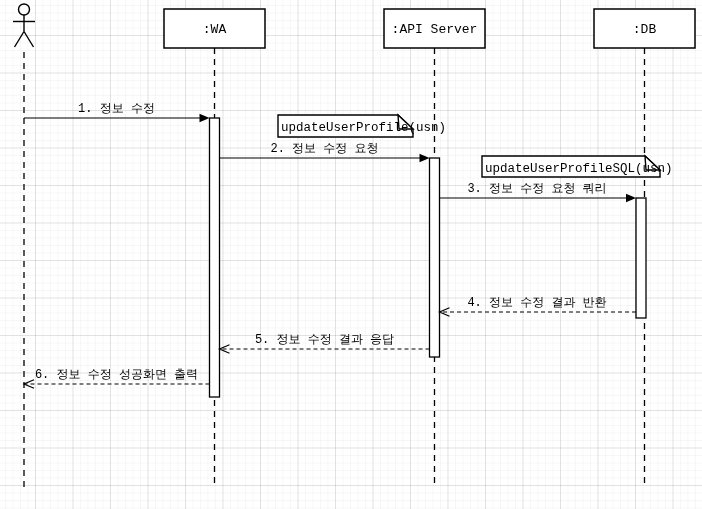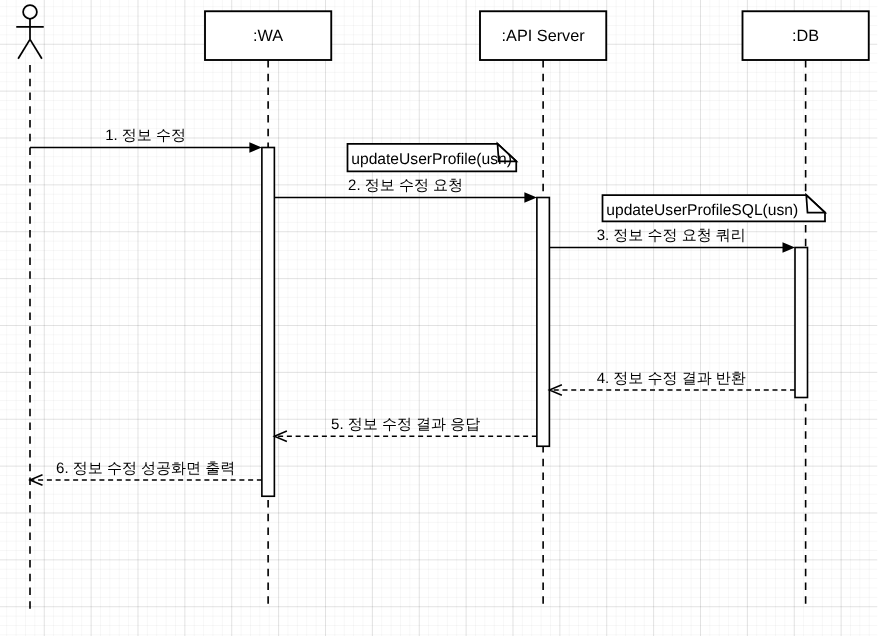--- a/index.html
+++ b/index.html
@@ -7,21 +7,21 @@
     position:relative;
     width:702px;height:509px;
     background-color:#ffffff;
     background-image:
       linear-gradient(to right, rgba(0,0,0,0.085) 1px, transparent 1px),
       linear-gradient(to bottom, rgba(0,0,0,0.085) 1px, transparent 1px),
       linear-gradient(to right, rgba(0,0,0,0.032) 1px, transparent 1px),
       linear-gradient(to bottom, rgba(0,0,0,0.032) 1px, transparent 1px);
     background-size:37.5px 37.5px,37.5px 37.5px,7.5px 7.5px,7.5px 7.5px;
     background-position:-2.5px -2.5px;
-    font-family:Liberation Sans, sans-serif;
+    font-family:Liberation Mono, monospace;
     overflow:hidden;
   }
   svg{position:absolute;left:0;top:0;}
   .shape{stroke:#000;fill:#fff;}
   .boxrect{stroke:#000;stroke-width:1.5;fill:#fff;}
   .life{stroke:#000;stroke-width:1.3;stroke-dasharray:6 5;fill:none;}
   .act{stroke:#000;stroke-width:1.3;fill:#fff;}
   .msgline{stroke:#000;stroke-width:1.2;fill:none;}
   .msgdash{stroke:#000;stroke-width:1.2;fill:none;stroke-dasharray:4 3;}
   .headfill{fill:#000;stroke:none;}

